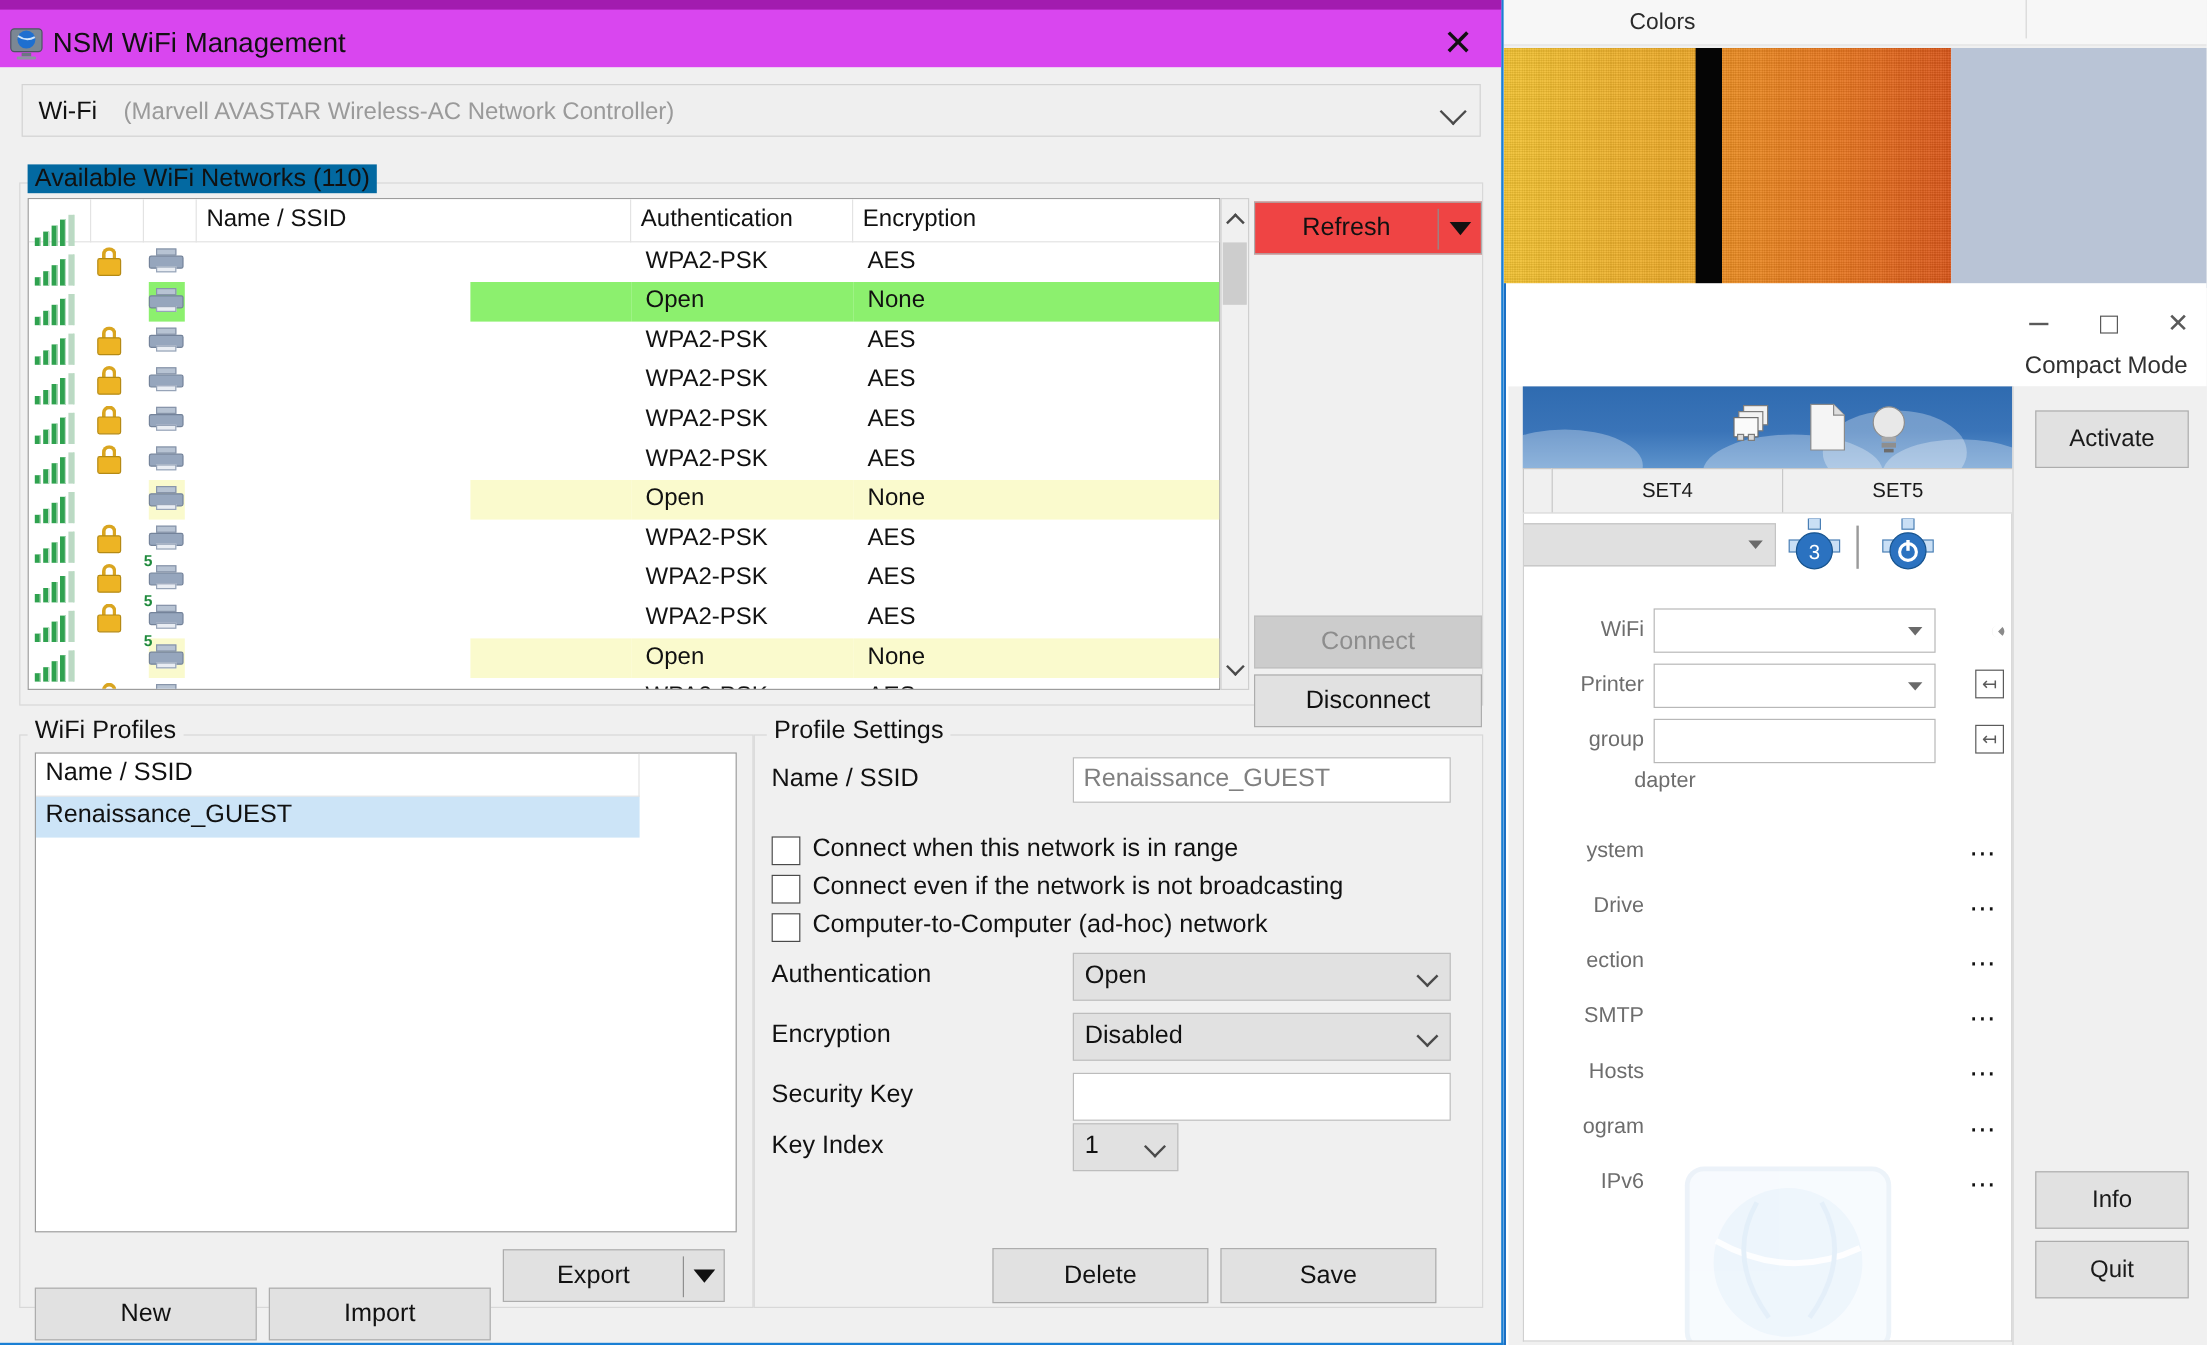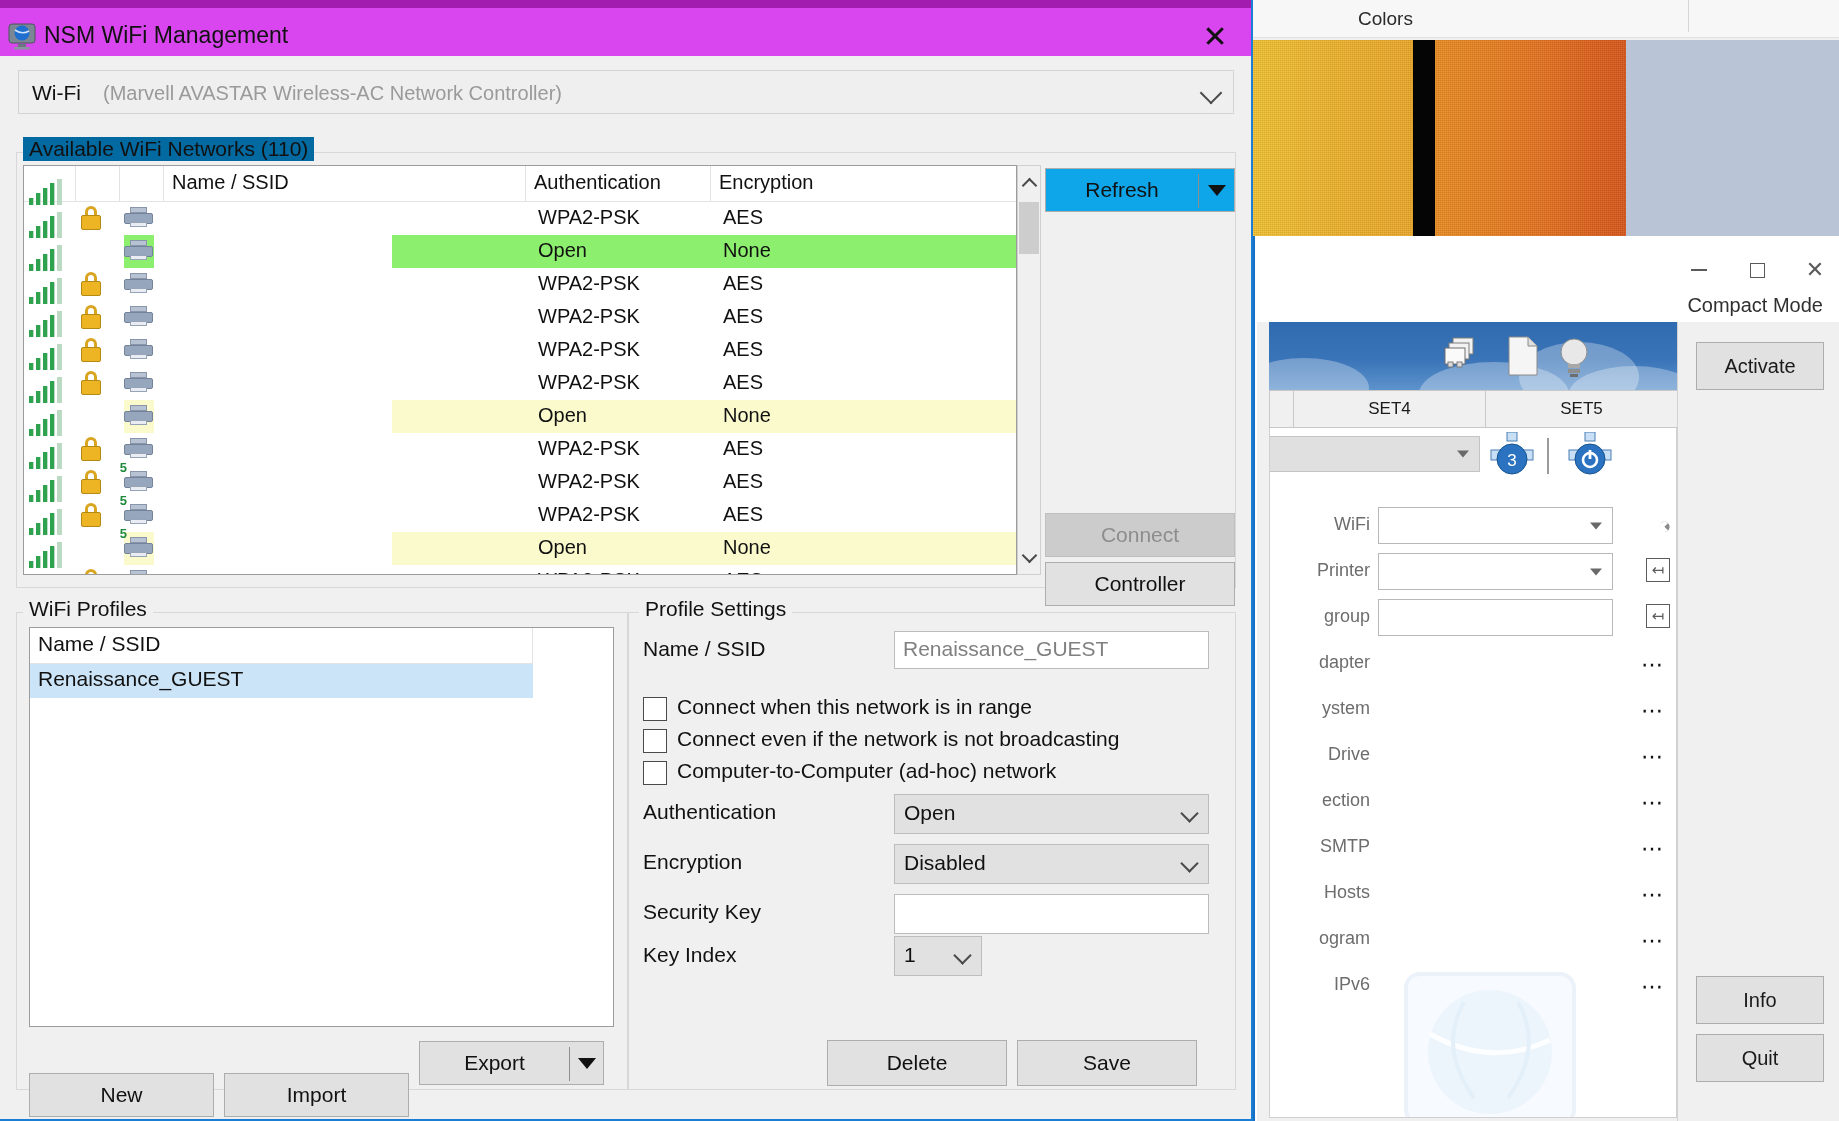--- a/index.html
+++ b/index.html
@@ -227,21 +227,21 @@
   }
 
   .btn {
     background:#e1e1e1; border:1px solid #adadad;
     display:flex; align-items:center; justify-content:center;
     font-size:21px; color:#111;margin-top:32px;
   }
   .btn-disabled { background:#cccccc; border:1px solid #bfbfbf; color:#8d8d8d; }
   #btn-refresh {
     position:absolute; left:1028px; top:15px; width:190px; height:44px;
-    background:#0ea5e9; border:1px solid #adadad;
+    background:#ef4444; border:1px solid #adadad;
   }
   #btn-refresh .lbl { position:absolute; left:0; top:0; right:36px; bottom:0;
     display:flex; align-items:center; justify-content:center; font-size:21px; color:#111; }
   #btn-refresh .sep { position:absolute; right:35px; top:5px; width:1px; height:34px; background:#8e8e8e; }
   #btn-refresh .arr {
     position:absolute; right:8px; top:16px; width:0;height:0;
     border-left:9px solid transparent;border-right:9px solid transparent;border-top:11px solid #111;
   }
   #btn-connect    { position:absolute; left:1028px; top:328px; width:190px; height:44px; }
   #btn-disconnect { position:absolute; left:1028px; top:377px; width:190px; height:44px; }
@@ -488,21 +488,21 @@
             </div>
           <span class="send-icon">↤</span>
         </div>
 
         <div class="bg-row" style="top:166px;">
           <span class="lbl">group</span>
           <div class="bg-field"></div>
           <span class="send-icon">↤</span>
         </div>
 
-        <div class="bg-row" style="top:212px;">
+        <div class="bg-row" style="top:200px;margin-left:43px;">
           <span class="lbl">dapter</span>
           <span class="dots">⋯</span>
         </div>
         <div class="bg-row" style="top:258px;">
           <span class="lbl">ystem</span>
           <span class="dots">⋯</span>
         </div>
         <div class="bg-row" style="top:304px;padding-left:14px;">
           <span class="lbl">Drive</span>
           <span class="dots">⋯</span>
@@ -695,21 +695,21 @@
           <div class="caret-dn"></div>
         </div>
     </div>
 
     <div id="btn-refresh">
       <span class="lbl">Refresh</span>
       <span class="sep"></span>
       <span class="arr"></span>
     </div>
     <div id="btn-connect" class="btn btn-disabled">Connect</div>
-    <div id="btn-disconnect" class="btn">Controller</div>
+    <div id="btn-disconnect" class="btn">Disconnect</div>
   </div>
 
   <div id="gb-profiles">
     <span class="gb-title">WiFi Profiles</span>
     <div id="prof-list">
       <div class="ph">Name / SSID</div>
       <div class="prow">Renaissance_GUEST</div>
     </div>
     <div id="btn-new" class="btn sm-btn">New</div>
     <div id="btn-import" class="btn sm-btn">Import</div>

